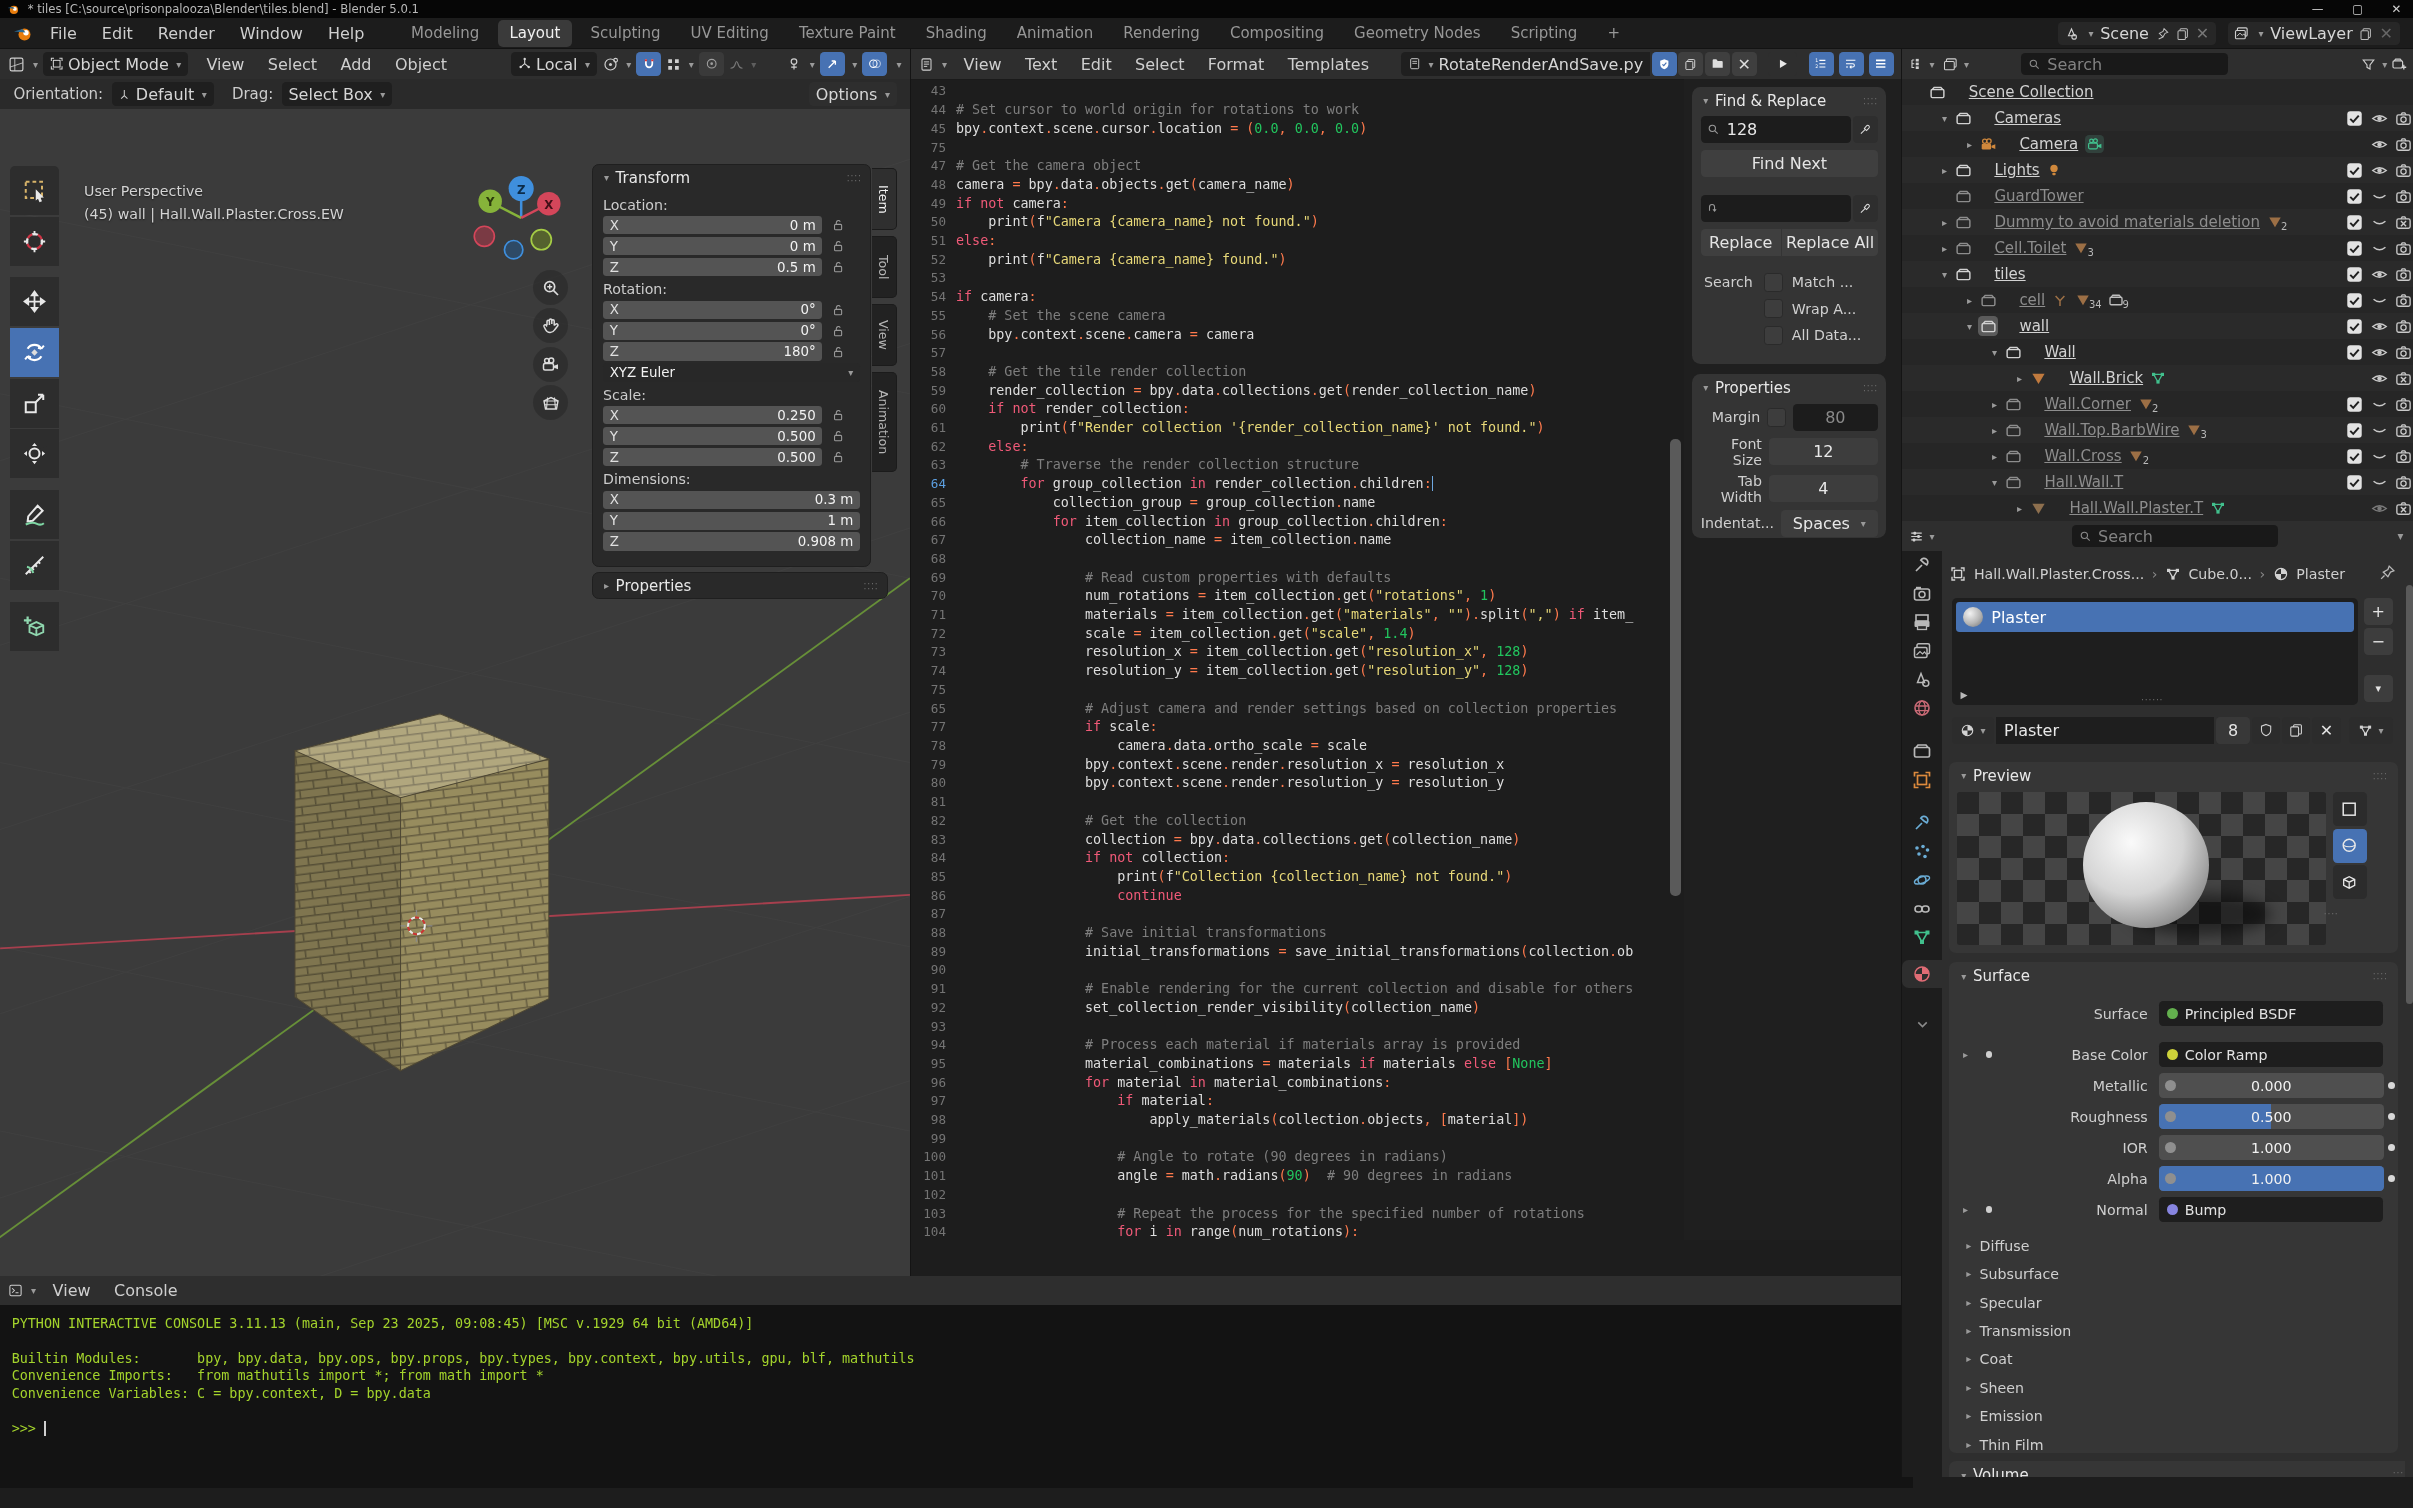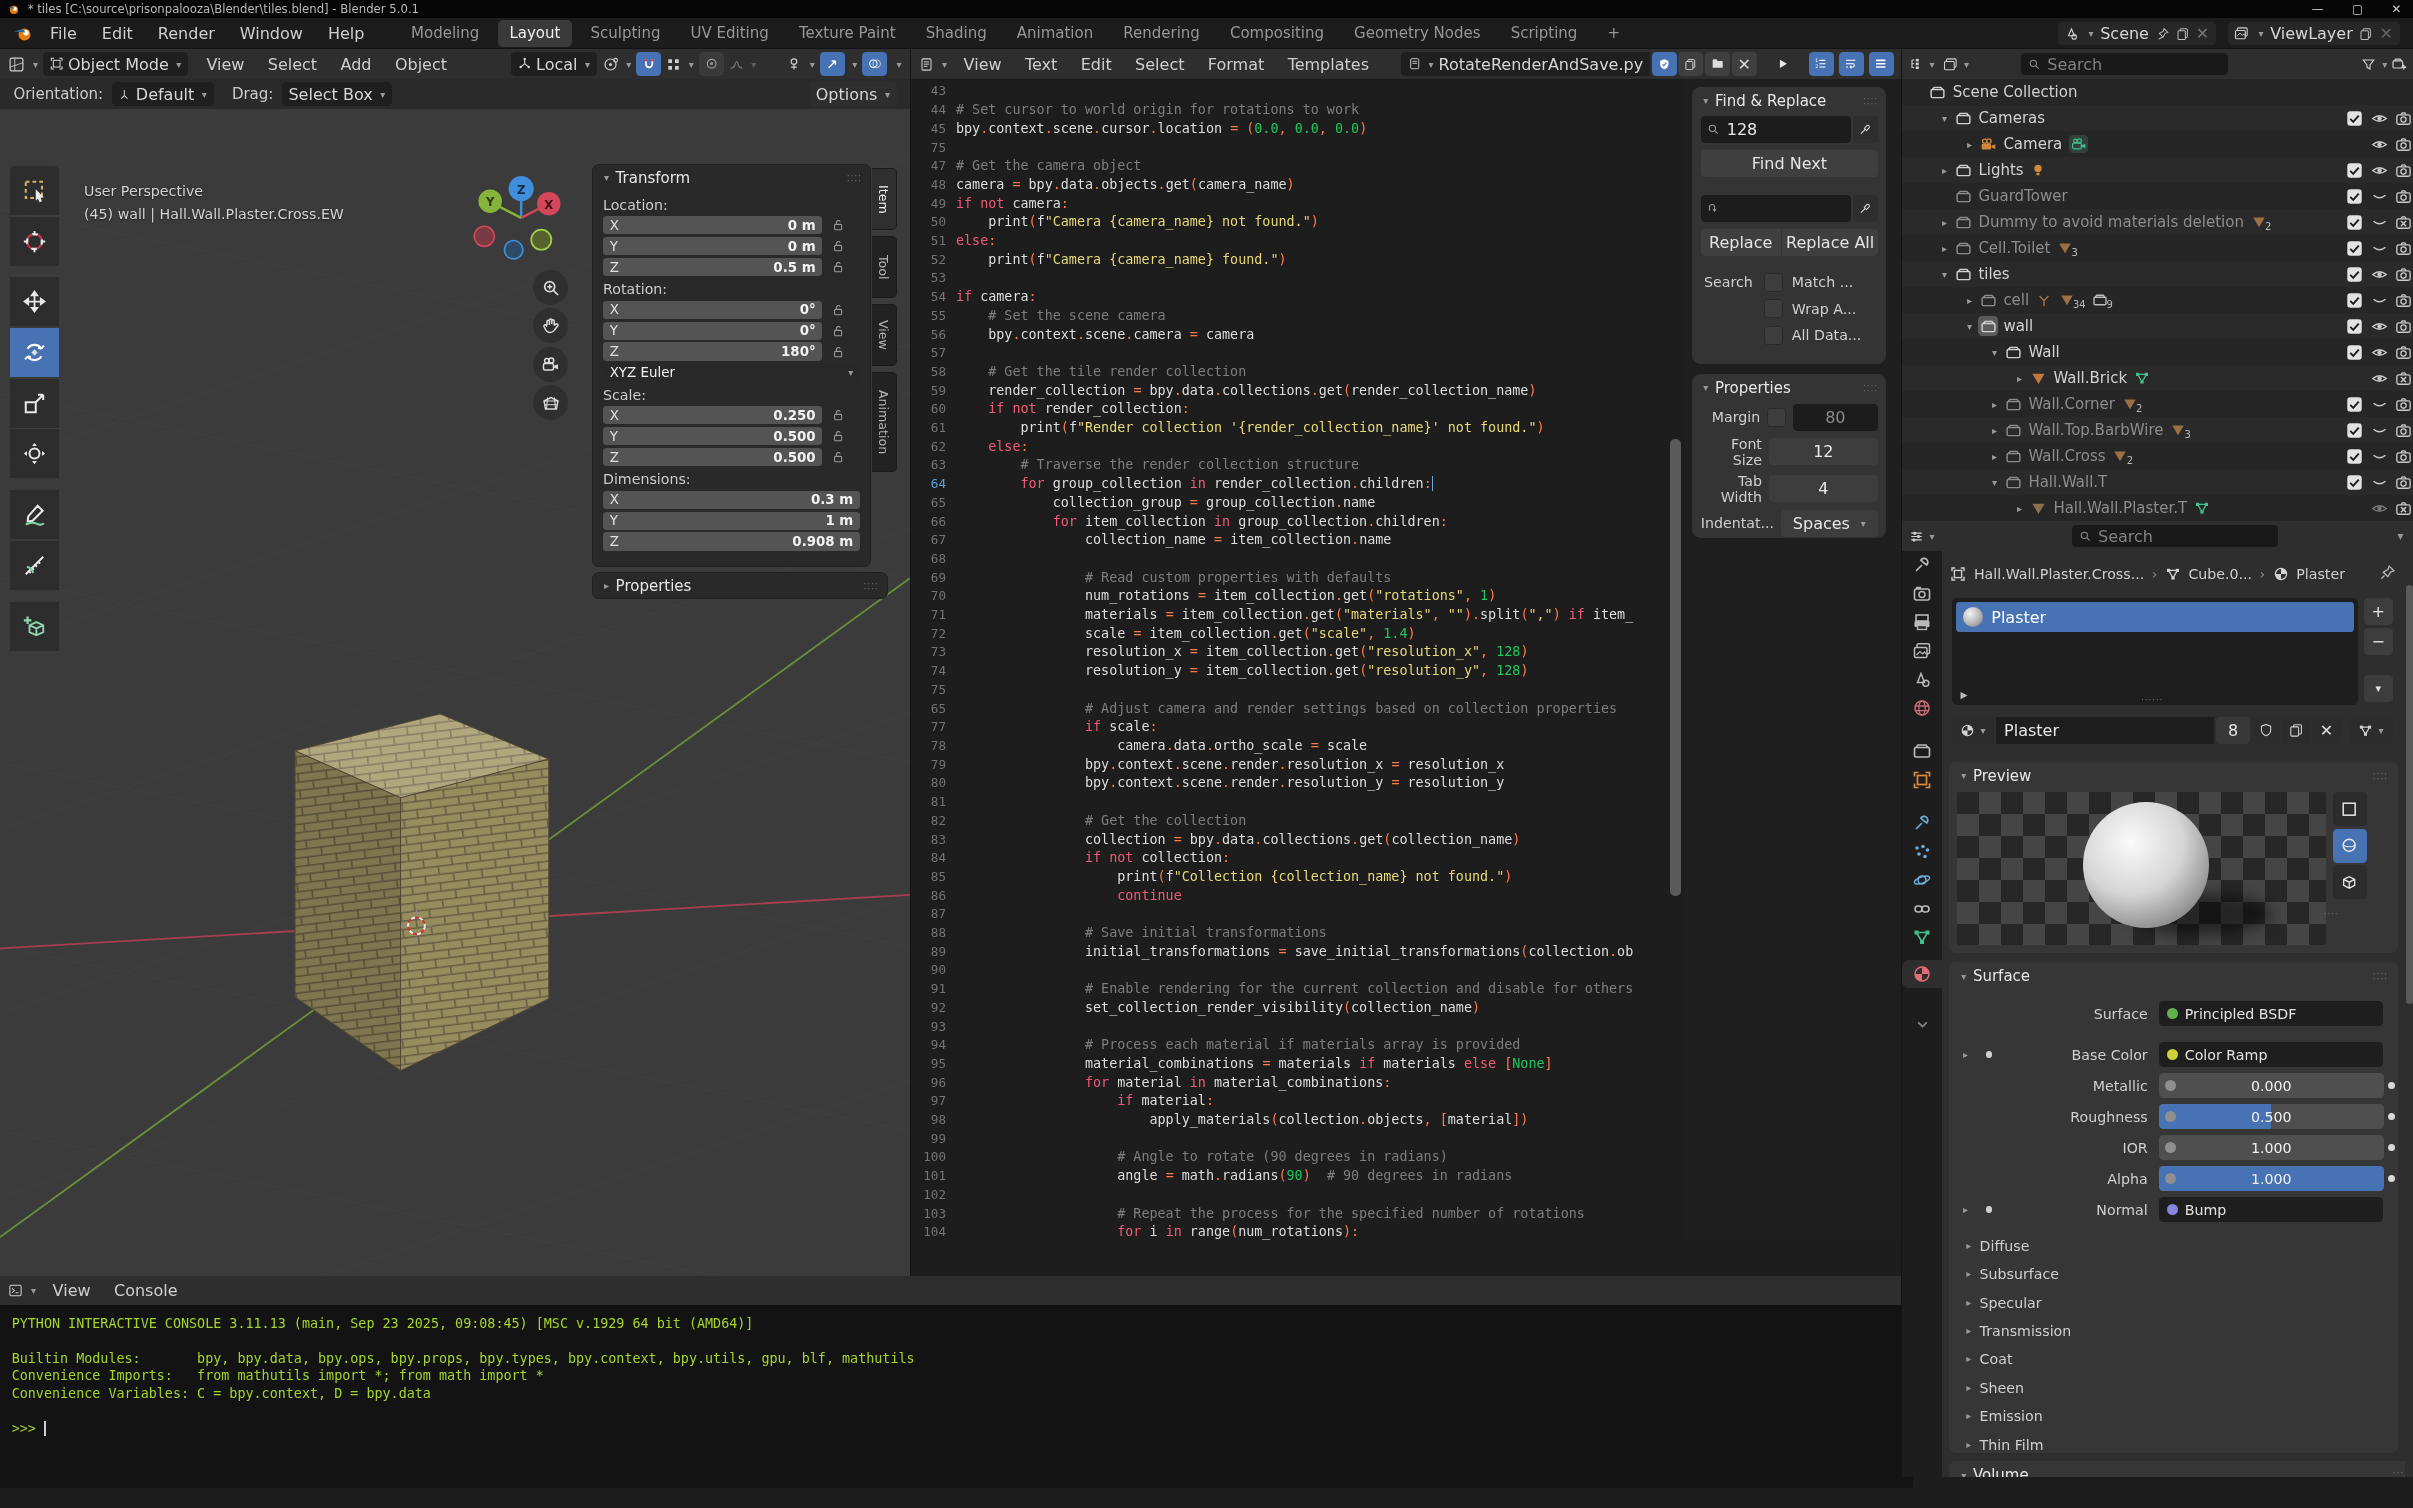--- a/index.html
+++ b/index.html
@@ -25,41 +25,41 @@
   #vp-canvas{background:#3b3b3b;overflow:hidden;}
   .vp-info{color:#d4d4d4;font-size:14.2px;text-shadow:0 0.8px 1.7px rgba(0,0,0,.55);white-space:nowrap;}
   .toolbtn{width:49px;height:49px;background:#2b2b2bdd;display:flex;align-items:center;justify-content:center;}
   .toolbtn.active{background:#4772b3;}
   .navbtn{width:35px;height:35px;border-radius:50%;background:rgba(41,41,41,.65);display:flex;align-items:center;justify-content:center;}
   
   #npanel{background:rgba(41,41,41,.96);border-radius:6.7px;border:0.8px solid #1f1f1f;}
   .nlabel{color:#cccccc;font-size:14.2px;}
   .nfield{background:#545454;border-radius:3.4px;height:18.4px;display:flex;align-items:center;padding:0 6.7px;font-size:13.4px;color:#f2f2f2;}
   .nfield .ax{color:#e0e0e0;}
-  .nfield .val{margin-left:auto;font-weight:bold;}
+  .nfield .val{margin-left:auto;}
   .ntab{width:23.5px;background:#222222;color:#b5b5b5;border-radius:0 5px 5px 0;display:flex;align-items:center;justify-content:center;
         writing-mode:vertical-rl;font-size:12.6px;border:0.8px solid #1b1b1b;border-left:none;}
   .ntab.active{background:#2f2f2f;color:#f2f2f2;}
   
   #code{font-family:"DejaVu Sans Mono","Liberation Mono",monospace;font-size:13.4px;line-height:18.7px;white-space:pre;}
   #gutter{font-family:"DejaVu Sans Mono","Liberation Mono",monospace;font-size:12.6px;line-height:18.7px;color:#747474;text-align:right;}
   #gutter .cur{color:#5c9fe0;}
   .tk-c{color:#7e7e7e;} .tk-k{color:#f05a78;} .tk-s{color:#e7d878;} .tk-n{color:#22c55e;}
   .tk-o{color:#ff7a4d;} .tk-p{color:#dedede;}
   .caret{display:inline-block;width:1.7px;height:15px;background:#6fa8e0;vertical-align:-2.5px;}
   .tpanel{background:#343434;border-radius:8.4px;}
   .tpanel .ph{color:#e8e8e8;font-size:15px;}
   .tin{background:#1c1c1c;border-radius:4.2px;height:27px;display:flex;align-items:center;padding:0 6.7px;gap:6.7px;color:#e8e8e8;}
   .cbx{width:17px;height:17px;border-radius:3.4px;background:#3d3d3d;border:0.8px solid #2a2a2a;}
   .grip{color:#6d6d6d;font-size:9.2px;letter-spacing:0.8px;line-height:5px;text-align:right;}
   
   #outliner-body{background:#262626;overflow:hidden;}
   .orow{position:relative;height:26px;display:flex;align-items:center;font-size:15px;color:#d2d2d2;}
   .orow.dim{color:#8d8d8d;}
-  .orow .name{margin-left:5px;white-space:nowrap;}
+  .orow .name{margin-left:21px;white-space:nowrap;text-decoration:underline;}
   .oarrow{color:#9a9a9a;font-size:10px;width:17px;text-align:center;flex:0 0 17px;}
   .otoggle{position:absolute;top:3.4px;width:20px;height:20px;display:flex;align-items:center;justify-content:center;}
   .badge{display:flex;align-items:flex-end;margin-left:6.7px;}
   .badge .cnt{font-size:10px;color:#b9b9b9;margin-left:-1.7px;margin-bottom:-1.7px;}
   
   #props-body{background:#2e2e2e;overflow:hidden;}
   #props-tabs{background:#1d1d1d;}
   .ptab{width:40px;height:28.5px;display:flex;align-items:center;justify-content:center;}
   .ptab.active{background:#2e2e2e;border-radius:6.7px 0 0 6.7px;}
   .ppanel{background:#363636;border-radius:6.7px;}

